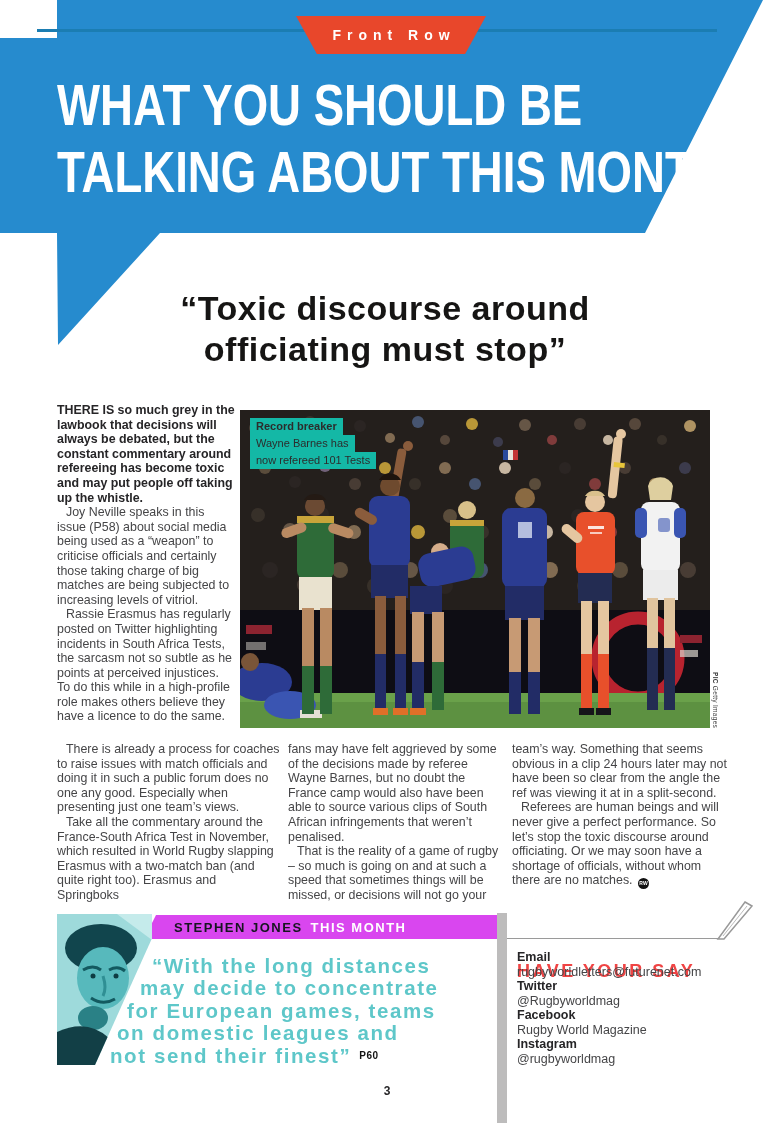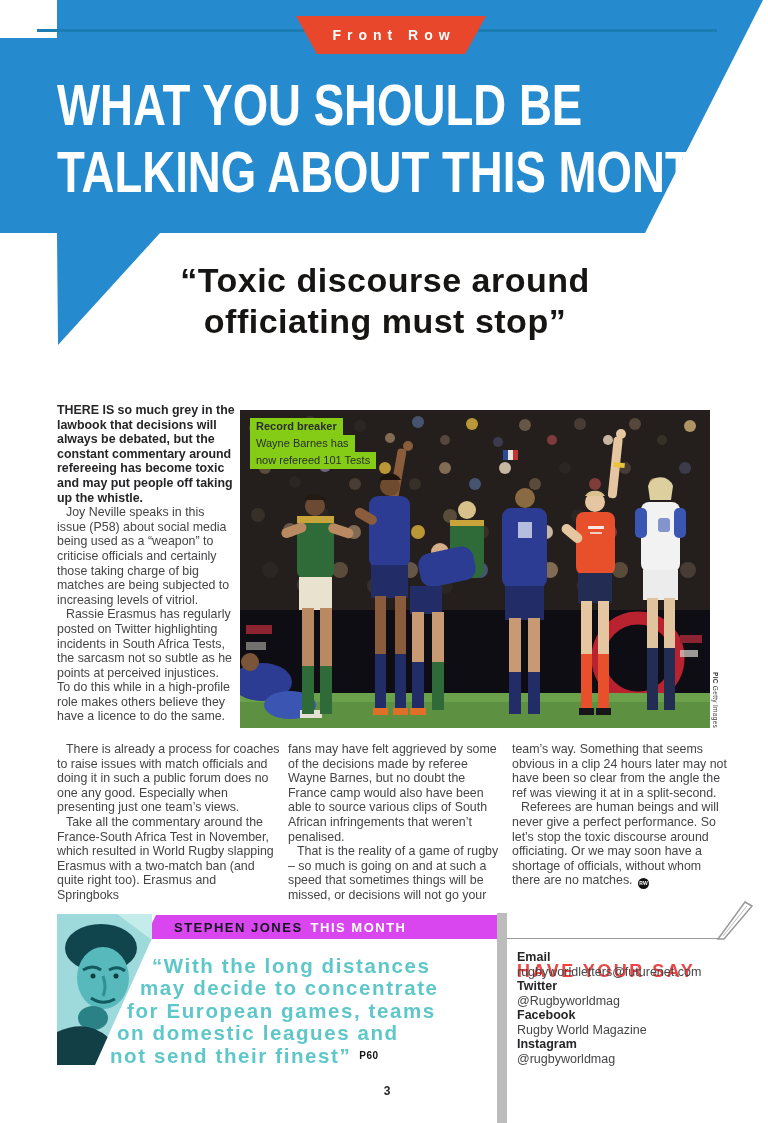--- a/index.html
+++ b/index.html
@@ -10,41 +10,41 @@
   #hero-svg{position:absolute;left:0;top:0;}
   .topline{position:absolute;left:37px;top:29px;width:680px;height:3px;background:#1b7db2;}
   .frontrow-banner{position:absolute;left:296px;top:16px;width:190px;height:38px;background:#e8472b;
       clip-path:polygon(0 0,100% 0,89% 100%,11% 100%);display:flex;align-items:center;justify-content:center;}
   .frontrow-banner span{color:#fff;font-weight:bold;font-size:14px;letter-spacing:6px;padding-left:6px;}
   .hero-title{position:absolute;left:57px;top:72px;color:#fff;font-weight:bold;
       font-size:57px;line-height:67px;white-space:nowrap;}
   .hero-title .ln{display:inline-block;transform:scaleX(0.8);transform-origin:left center;letter-spacing:0px;}
 
   
-  .headline{position:absolute;left:80px;top:260px;width:610px;text-align:center;
+  .headline{position:absolute;left:80px;top:288px;width:610px;text-align:center;
       font-weight:bold;font-size:34px;line-height:41px;color:#161514;letter-spacing:0.5px;}
 
   
   .body-copy{color:#454547;font-size:12.4px;line-height:14.6px;}
   .body-copy p{margin:0;text-indent:9px;}
   .body-copy p.noindent{text-indent:0;}
   .lead{font-weight:bold;color:#262527;}
   .intro-col{position:absolute;left:57px;top:403px;width:178px;}
   .col-a{position:absolute;left:57px;top:742px;width:224px;}
   .col-b{position:absolute;left:288px;top:742px;width:216px;}
   .col-c{position:absolute;left:512px;top:742px;width:220px;}
   .endmark{display:inline-block;width:11px;height:11px;background:#111;border-radius:50%;
       color:#fff;font-size:5px;font-weight:bold;text-align:center;line-height:11px;
       text-indent:0;vertical-align:-1px;margin-left:2px;}
 
   
   .photo{position:absolute;left:240px;top:410px;width:470px;height:318px;overflow:hidden;background:#241f1c;}
   .photo svg{display:block;}
   .caption{position:absolute;left:250px;top:418px;}
-  .caption .chip{display:table;background:#84cc16;color:#2c2c2c;font-size:11px;line-height:13px;
+  .caption .chip{display:table;background:#14b8a6;color:#2c2c2c;font-size:11px;line-height:13px;
       padding:2px 6px 2px 6px;}
   .caption .chip.title{font-weight:bold;}
   .credit{position:absolute;left:712px;top:672px;writing-mode:vertical-rl;
       font-size:6.5px;color:#3c3c3c;letter-spacing:0.3px;}
   .credit b{font-weight:bold;}
 
   
   .col-banner{position:absolute;left:144px;top:915px;width:353px;height:24px;background:#d946ef;
       clip-path:polygon(12px 0,100% 0,100% 100%,0 100%);display:flex;align-items:center;}
   .col-banner .name{color:#15151f;font-weight:bold;font-size:13px;letter-spacing:1.5px;margin-left:30px;}

